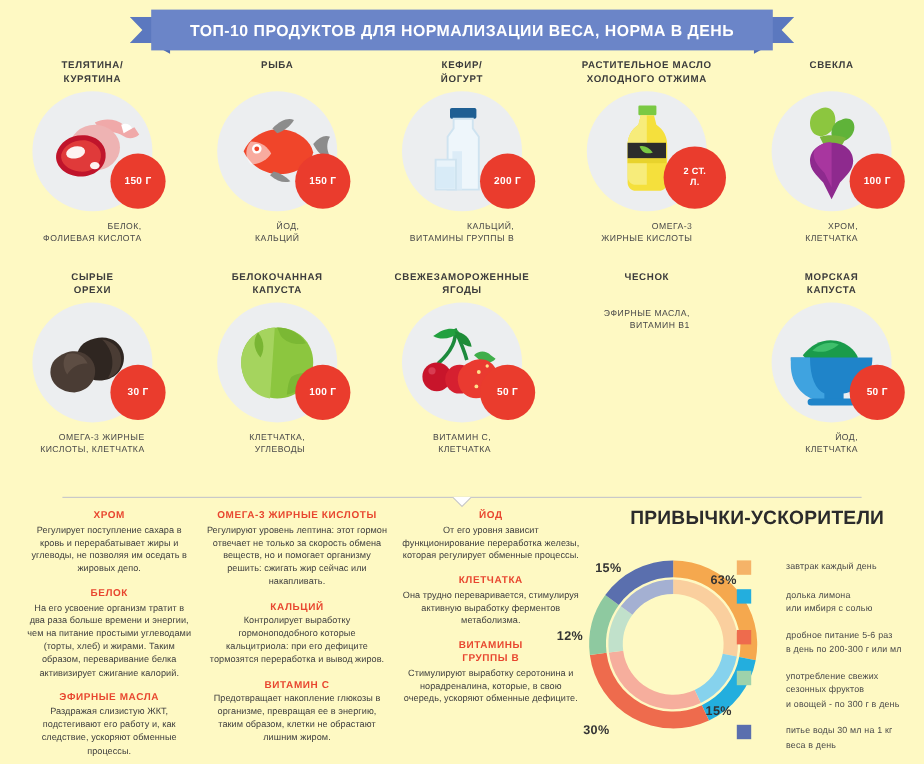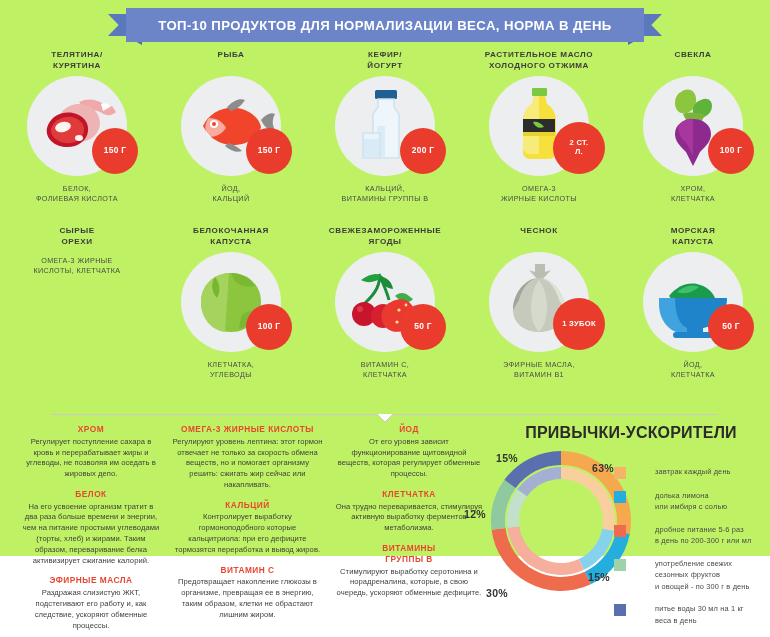--- a/index.html
+++ b/index.html
@@ -2,21 +2,21 @@
 <html><head>
 <meta charset="utf-8">
 <style>
   * { box-sizing: border-box; margin: 0; padding: 0; }
   html, body {
     width: 770px; height: 637px;
     background: #ffffff;
     font-family: "Liberation Sans", sans-serif;
     overflow: hidden;
   }
-  .page { position: relative; width: 770px; height: 556px; background: #bef264; }
+  .page { position: relative; width: 770px; height: 637px; background: #fef9c3; }
 
   
   .ribbon-wrap {
     position: absolute; top: 8px; left: 0; width: 770px; height: 34px;
   }
   .ribbon-tail {
     position: absolute; top: 6px; width: 28px; height: 22px;
     background: #5b78bf;
   }
   .ribbon-tail.left  { left: 108px;  clip-path: polygon(0 0, 100% 0, 100% 100%, 0 100%, 38% 50%); }
@@ -60,21 +60,21 @@
   .badge {
     position: absolute; right: -2px; bottom: 2px;
     width: 46px; height: 46px; border-radius: 50%;
     background: #ea3c2d; color: #fff;
     display: flex; align-items: center; justify-content: center;
     font-size: 8.4px; font-weight: bold; text-align: center;
     line-height: 1.15; letter-spacing: 0.3px; padding: 0 3px;
   }
   .badge.wide { width: 52px; height: 52px; right: -7px; font-size: 7.6px; }
   .cell-sub {
-    margin-top: 8px; font-size: 7.2px; color: #4a4a4a; text-align: center;
+    margin-top: 8px; font-size: 7.2px; color: #4a4a4a; text-align: right;
     line-height: 1.45; letter-spacing: 0.4px; text-transform: uppercase;
   }
   .art { position: absolute; left: 9px; top: 0; width: 100px; height: 100px; }
 
   
   .divider { position: absolute; left: 52px; right: 52px; top: 414px; height: 1px; background: #c9c9c9; }
   .chev-line {
     position: absolute; left: 50%; top: 414px; margin-left: -8px;
     width: 16px; height: 9px;
   }
@@ -95,21 +95,21 @@
     color: #3e3e3e; font-size: 7.6px; text-align: center; line-height: 1.42;
     letter-spacing: 0.05px;
   }
 
   
   .chart-panel { position: absolute; left: 492px; top: 420px; width: 278px; height: 217px; }
   .chart-title {
     text-align: center; font-size: 16px; font-weight: bold; color: #2b2b2b;
     letter-spacing: 0.2px; margin-top: 4px;
   }
-  .donut-wrap { position: absolute; left: -4px; top: 26px; width: 146px; height: 150px; }
+  .donut-wrap { position: absolute; left: -4px; top: 42px; width: 146px; height: 150px; }
   .pct {
     position: absolute; font-size: 10.5px; font-weight: bold; color: #333;
     letter-spacing: 0.3px;
   }
   .legend { position: absolute; left: 122px; top: 46px; width: 156px; }
   .legend-row { display: flex; align-items: flex-start; margin-bottom: 11px; }
   .swatch { width: 12px; height: 12px; flex: 0 0 12px; margin-right: 9px; margin-top: 1px; }
   .legend-text { font-size: 7.4px; color: #4a4a4a; line-height: 1.55; letter-spacing: 0.15px; margin-left: 20px; }
 </style>
 </head>
@@ -213,20 +213,30 @@
           <div class="badge">100 Г</div>
         </div>
         <div class="cell-sub">ХРОМ,<br>КЛЕТЧАТКА</div>
       </div>
     </div>
 
     <div class="row r2">
 
       <div class="cell">
         <div class="cell-title">СЫРЫЕ<br>ОРЕХИ</div>
+        <div class="circle-holder">
+          <div class="disc"></div>
+          <svg class="art" viewBox="0 0 100 100">
+            <path d="M52 30c12-3 22 3 24 13 2 11-6 21-18 22-11 1-20-6-21-16-1-10 5-17 15-19z" fill="#2f2621"></path>
+            <path d="M58 31c9 1 16 8 16 17 0 7-4 13-11 15 6-9 5-23-5-32z" fill="#4a3c34"></path>
+            <path d="M28 42c11-4 22 2 24 12 2 11-6 20-17 21-11 0-20-7-20-17 0-8 5-13 13-16z" fill="#4a3c34"></path>
+            <path d="M29 43c7-2 14 1 17 8-5-1-13 2-17 9-4-6-4-13 0-17z" fill="#5d4d43"></path>
+          </svg>
+          <div class="badge">30 Г</div>
+        </div>
         <div class="cell-sub">ОМЕГА-3 ЖИРНЫЕ<br>КИСЛОТЫ, КЛЕТЧАТКА</div>
       </div>
 
       <div class="cell">
         <div class="cell-title">БЕЛОКОЧАННАЯ<br>КАПУСТА</div>
         <div class="circle-holder">
           <div class="disc"></div>
           <svg class="art" viewBox="0 0 100 100">
             <path d="M20 50c0-17 13-29 30-29s30 12 30 29-13 30-30 30-30-13-30-30z" fill="#8cc63f"></path>
             <path d="M20 50c0-16 12-28 28-29l-4 59C29 78 20 65 20 50z" fill="#a5d45e"></path>
@@ -257,31 +267,20 @@
             <circle cx="62" cy="70" r="1.6" fill="#ffe08a"></circle>
             <circle cx="71" cy="53" r="1.4" fill="#ffe08a"></circle>
           </svg>
           <div class="badge">50 Г</div>
         </div>
         <div class="cell-sub">ВИТАМИН С,<br>КЛЕТЧАТКА</div>
       </div>
 
       <div class="cell">
         <div class="cell-title">ЧЕСНОК</div>
-        <div class="circle-holder">
-          <div class="disc"></div>
-          <svg class="art" viewBox="0 0 100 100">
-            <path d="M46 12h10v8l6-2-11 12-11-12 6 2z" fill="#b9bdb2"></path>
-            <path d="M50 26c14 0 26 16 26 32 0 13-11 22-26 22s-26-9-26-22c0-16 12-32 26-32z" fill="#c5cabd"></path>
-            <path d="M50 26c-9 0-17 10-20 22l-6 10c0-16 12-32 26-32z" fill="#9fa79a"></path>
-            <path d="M50 26c9 0 17 10 20 22l6 10c0-16-12-32-26-32z" fill="#dfe3d8"></path>
-            <path d="M50 28c5 6 8 18 8 28s-3 19-8 24c-5-5-8-14-8-24s3-22 8-28z" fill="#d5dacd"></path>
-          </svg>
-          <div class="badge wide">1 ЗУБОК</div>
-        </div>
         <div class="cell-sub">ЭФИРНЫЕ МАСЛА,<br>ВИТАМИН В1</div>
       </div>
 
       <div class="cell">
         <div class="cell-title">МОРСКАЯ<br>КАПУСТА</div>
         <div class="circle-holder">
           <div class="disc"></div>
           <svg class="art" viewBox="0 0 100 100">
             <path d="M26 44c8-10 18-14 28-12 9 2 15 7 18 14-8 4-20 6-30 5-8-1-13-3-16-7z" fill="#1a9b4b"></path>
             <path d="M34 40c7-6 15-8 22-5-6 5-14 8-22 5z" fill="#3fbf6b"></path>
@@ -326,21 +325,21 @@
         <div class="fact-b">Контролирует выработку гормоноподобного которые кальцитриола: при его дефиците тормозятся переработка и вывод жиров.</div>
       </div>
       <div class="fact">
         <div class="fact-h">ВИТАМИН С</div>
         <div class="fact-b">Предотвращает накопление глюкозы в организме, превращая ее в энергию, таким образом, клетки не обрастают лишним жиром.</div>
       </div>
     </div>
     <div class="fcol">
       <div class="fact">
         <div class="fact-h">ЙОД</div>
-        <div class="fact-b">От его уровня зависит функционирование щитовидной веществ, которая регулирует обменные процессы.</div>
+        <div class="fact-b">От его уровня зависит функционирование переработка железы, которая регулирует обменные процессы.</div>
       </div>
       <div class="fact">
         <div class="fact-h">КЛЕТЧАТКА</div>
         <div class="fact-b">Она трудно переваривается, стимулируя активную выработку ферментов метаболизма.</div>
       </div>
       <div class="fact">
         <div class="fact-h">ВИТАМИНЫ<br>ГРУППЫ В</div>
         <div class="fact-b">Стимулируют выработку серотонина и норадреналина, которые, в свою очередь, ускоряют обменные дефиците.</div>
       </div>
     </div>

